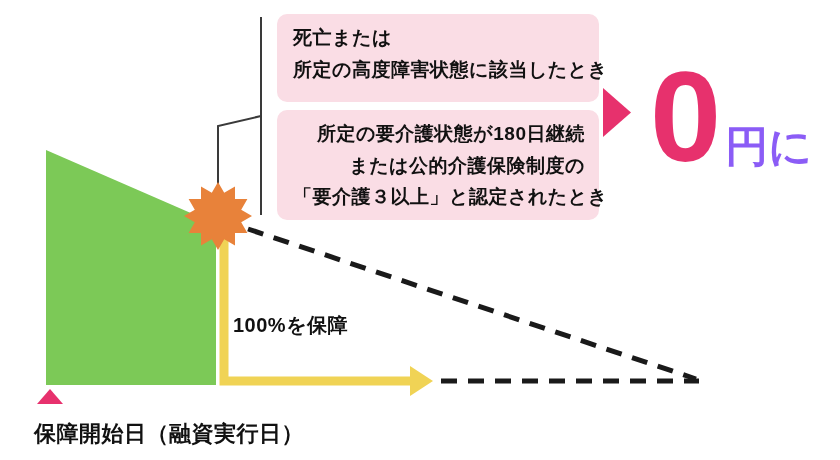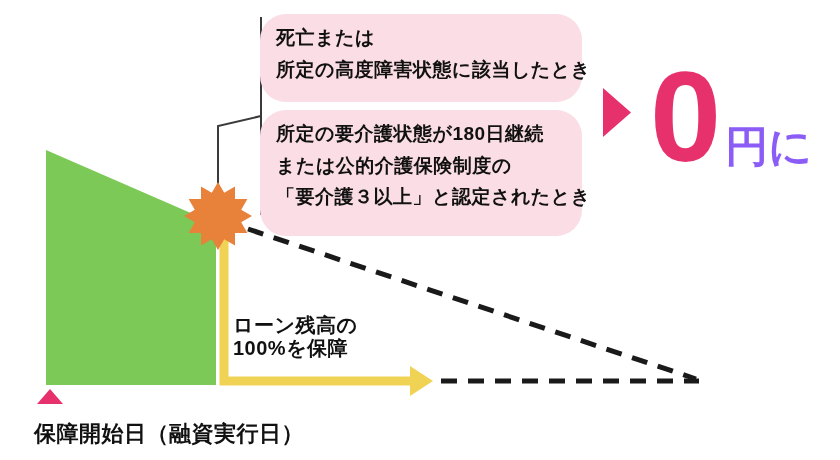--- a/index.html
+++ b/index.html
@@ -19,34 +19,34 @@
   .layer {
     position: absolute;
     left: 0;
     top: 0;
     width: 840px;
     height: 460px;
   }
 
   .pink-box {
     position: absolute;
-    left: 260px;
+    left: 277px;
     width: 322px;
     background: #fadde5;
-    border-radius: 26px;
+    border-radius: 10px;
     box-sizing: border-box;
     padding: 8px 14px 0 16px;
     font-size: 19px;
     font-weight: 700;
     line-height: 31.5px;
     letter-spacing: 0.5px;
     white-space: nowrap;
   }
   .box1 { top: 14px;  height: 88px;  }
-  .box2 { top: 110px; height: 126px; }
+  .box2 { top: 110px; height: 110px; text-align: right; }
 
   .headline {
     position: absolute;
     left: 633px;
     top: 30px;
     font-size: 22px;
     font-weight: 700;
     letter-spacing: 0.5px;
     white-space: nowrap;
   }
@@ -129,19 +129,18 @@
     <div>または公的介護保険制度の</div>
     <div>「要介護３以上」と認定されたとき</div>
   </div>
 
   <div class="amount-row">
     <span class="amount-zero">0</span>
     <span class="amount-unit">円に</span>
   </div>
 
   <div class="coverage-label">
-    <div>ローン残高の</div>
     <div>100%を保障</div>
   </div>
 
   <div class="start-label">保障開始日（融資実行日）</div>
 
 </div>
 
 </body></html>

